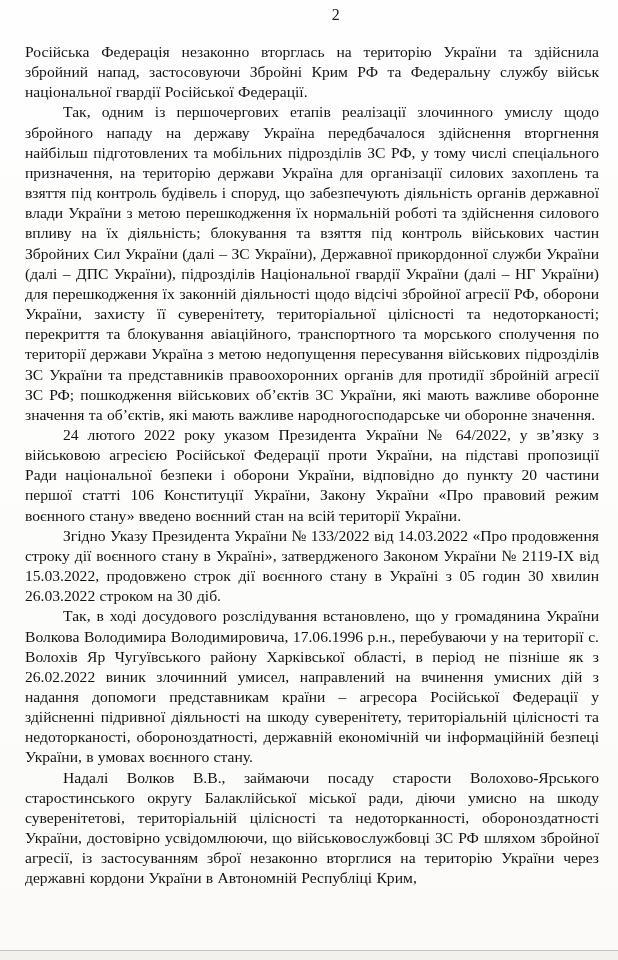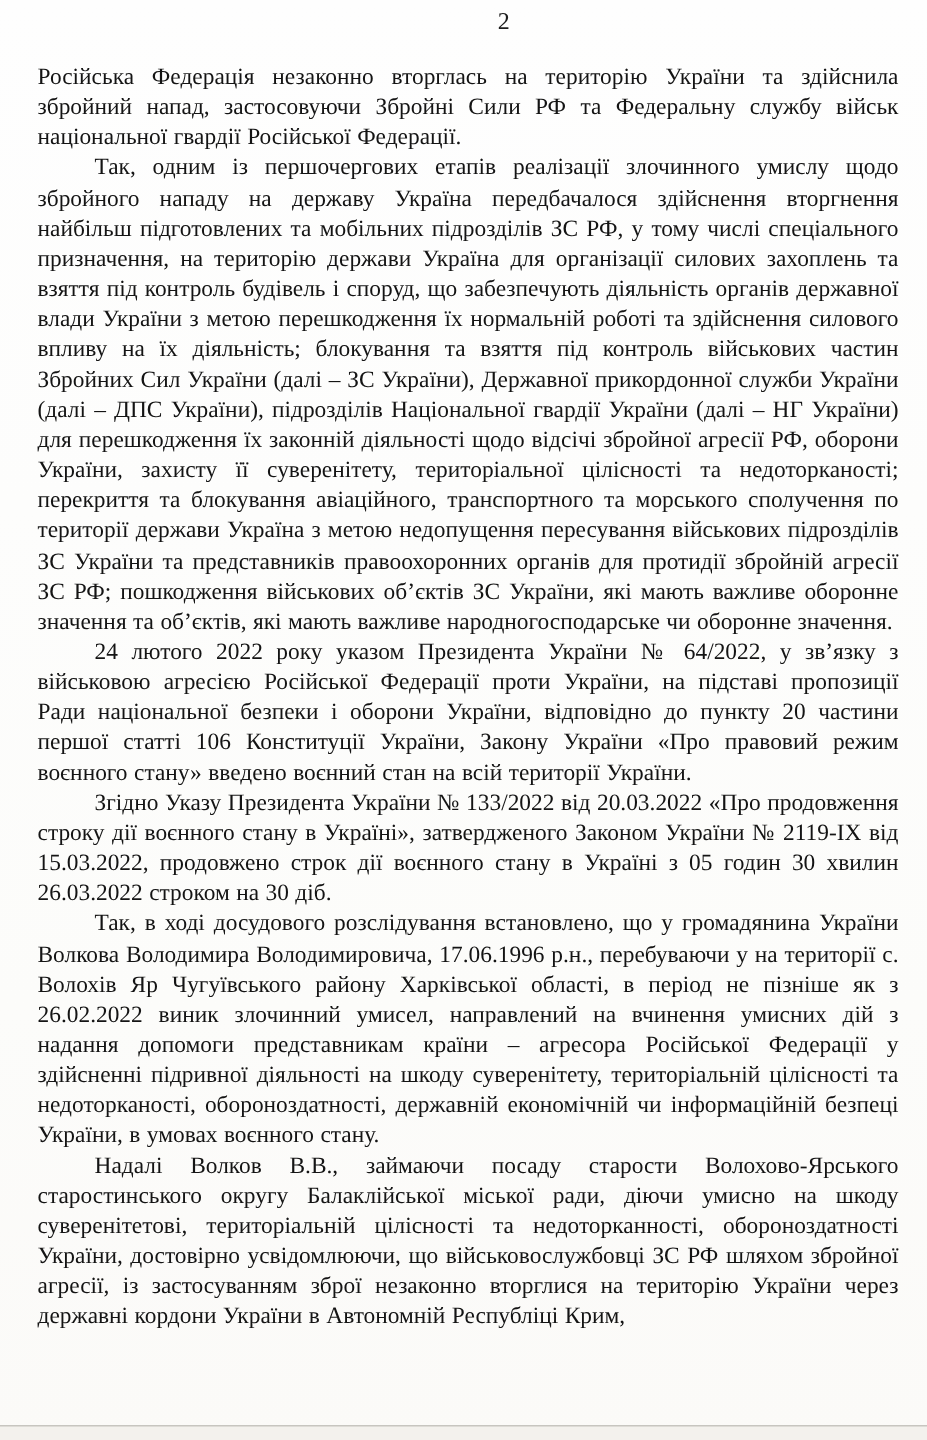--- a/index.html
+++ b/index.html
@@ -61,23 +61,23 @@
   }
 </style>
 </head>
 <body>
 
 <div class="scan-page">
 
   <div class="page-number">2</div>
 
   <div class="doc-body">
-    <p class="continuation">Російська Федерація незаконно вторглась на територію України та здійснила збройний напад, застосовуючи Збройні Сили РФ та Федеральну службу військ національної гвардії Російської Федерації.</p>
+    <p class="continuation">Російська Федерація незаконно вторглась на територію України та здійснила збройний напад, застосовуючи Збройні Крим РФ та Федеральну службу військ національної гвардії Російської Федерації.</p>
     <p>Так, одним із першочергових етапів реалізації злочинного умислу щодо збройного нападу на державу Україна передбачалося здійснення вторгнення найбільш підготовлених та мобільних підрозділів ЗС РФ, у тому числі спеціального призначення, на територію держави Україна для організації силових захоплень та взяття під контроль будівель і споруд, що забезпечують діяльність органів державної влади України з метою перешкодження їх нормальній роботі та здійснення силового впливу на їх діяльність; блокування та взяття під контроль військових частин Збройних Сил України (далі – ЗС України), Державної прикордонної служби України (далі – ДПС України), підрозділів Національної гвардії України (далі – НГ України) для перешкодження їх законній діяльності щодо відсічі збройної агресії РФ, оборони України, захисту її суверенітету, територіальної цілісності та недоторканості; перекриття та блокування авіаційного, транспортного та морського сполучення по території держави Україна з метою недопущення пересування військових підрозділів ЗС України та представників правоохоронних органів для протидії збройній агресії ЗС РФ; пошкодження військових об’єктів ЗС України, які мають важливе оборонне значення та об’єктів, які мають важливе народногосподарське чи оборонне значення.</p>
     <p>24 лютого 2022 року указом Президента України № 64/2022, у зв’язку з військовою агресією Російської Федерації проти України, на підставі пропозиції Ради національної безпеки і оборони України, відповідно до пункту 20 частини першої статті 106 Конституції України, Закону України «Про правовий режим воєнного стану» введено воєнний стан на всій території України.</p>
-    <p>Згідно Указу Президента України № 133/2022 від 20.03.2022 «Про продовження строку дії воєнного стану в Україні», затвердженого Законом України № 2119-IX від 15.03.2022, продовжено строк дії воєнного стану в Україні з 05 годин 30 хвилин 26.03.2022 строком на 30 діб.</p>
+    <p>Згідно Указу Президента України № 133/2022 від 14.03.2022 «Про продовження строку дії воєнного стану в Україні», затвердженого Законом України № 2119-IX від 15.03.2022, продовжено строк дії воєнного стану в Україні з 05 годин 30 хвилин 26.03.2022 строком на 30 діб.</p>
     <p>Так, в ході досудового розслідування встановлено, що у громадянина України Волкова Володимира Володимировича, 17.06.1996 р.н., перебуваючи у на території с. Волохів Яр Чугуївського району Харківської області, в період не пізніше як з 26.02.2022 виник злочинний умисел, направлений на вчинення умисних дій з надання допомоги представникам країни – агресора Російської Федерації у здійсненні підривної діяльності на шкоду суверенітету, територіальній цілісності та недоторканості, обороноздатності, державній економічній чи інформаційній безпеці України, в умовах воєнного стану.</p>
     <p>Надалі Волков В.В., займаючи посаду старости Волохово-Ярського старостинського округу Балаклійської міської ради, діючи умисно на шкоду суверенітетові, територіальній цілісності та недоторканності, обороноздатності України, достовірно усвідомлюючи, що військовослужбовці ЗС РФ шляхом збройної агресії, із застосуванням зброї незаконно вторглися на територію України через державні кордони України в Автономній Республіці Крим,</p>
   </div>
 
   <div class="scan-bottom-edge"></div>
 
 </div>
 
 </body></html>

